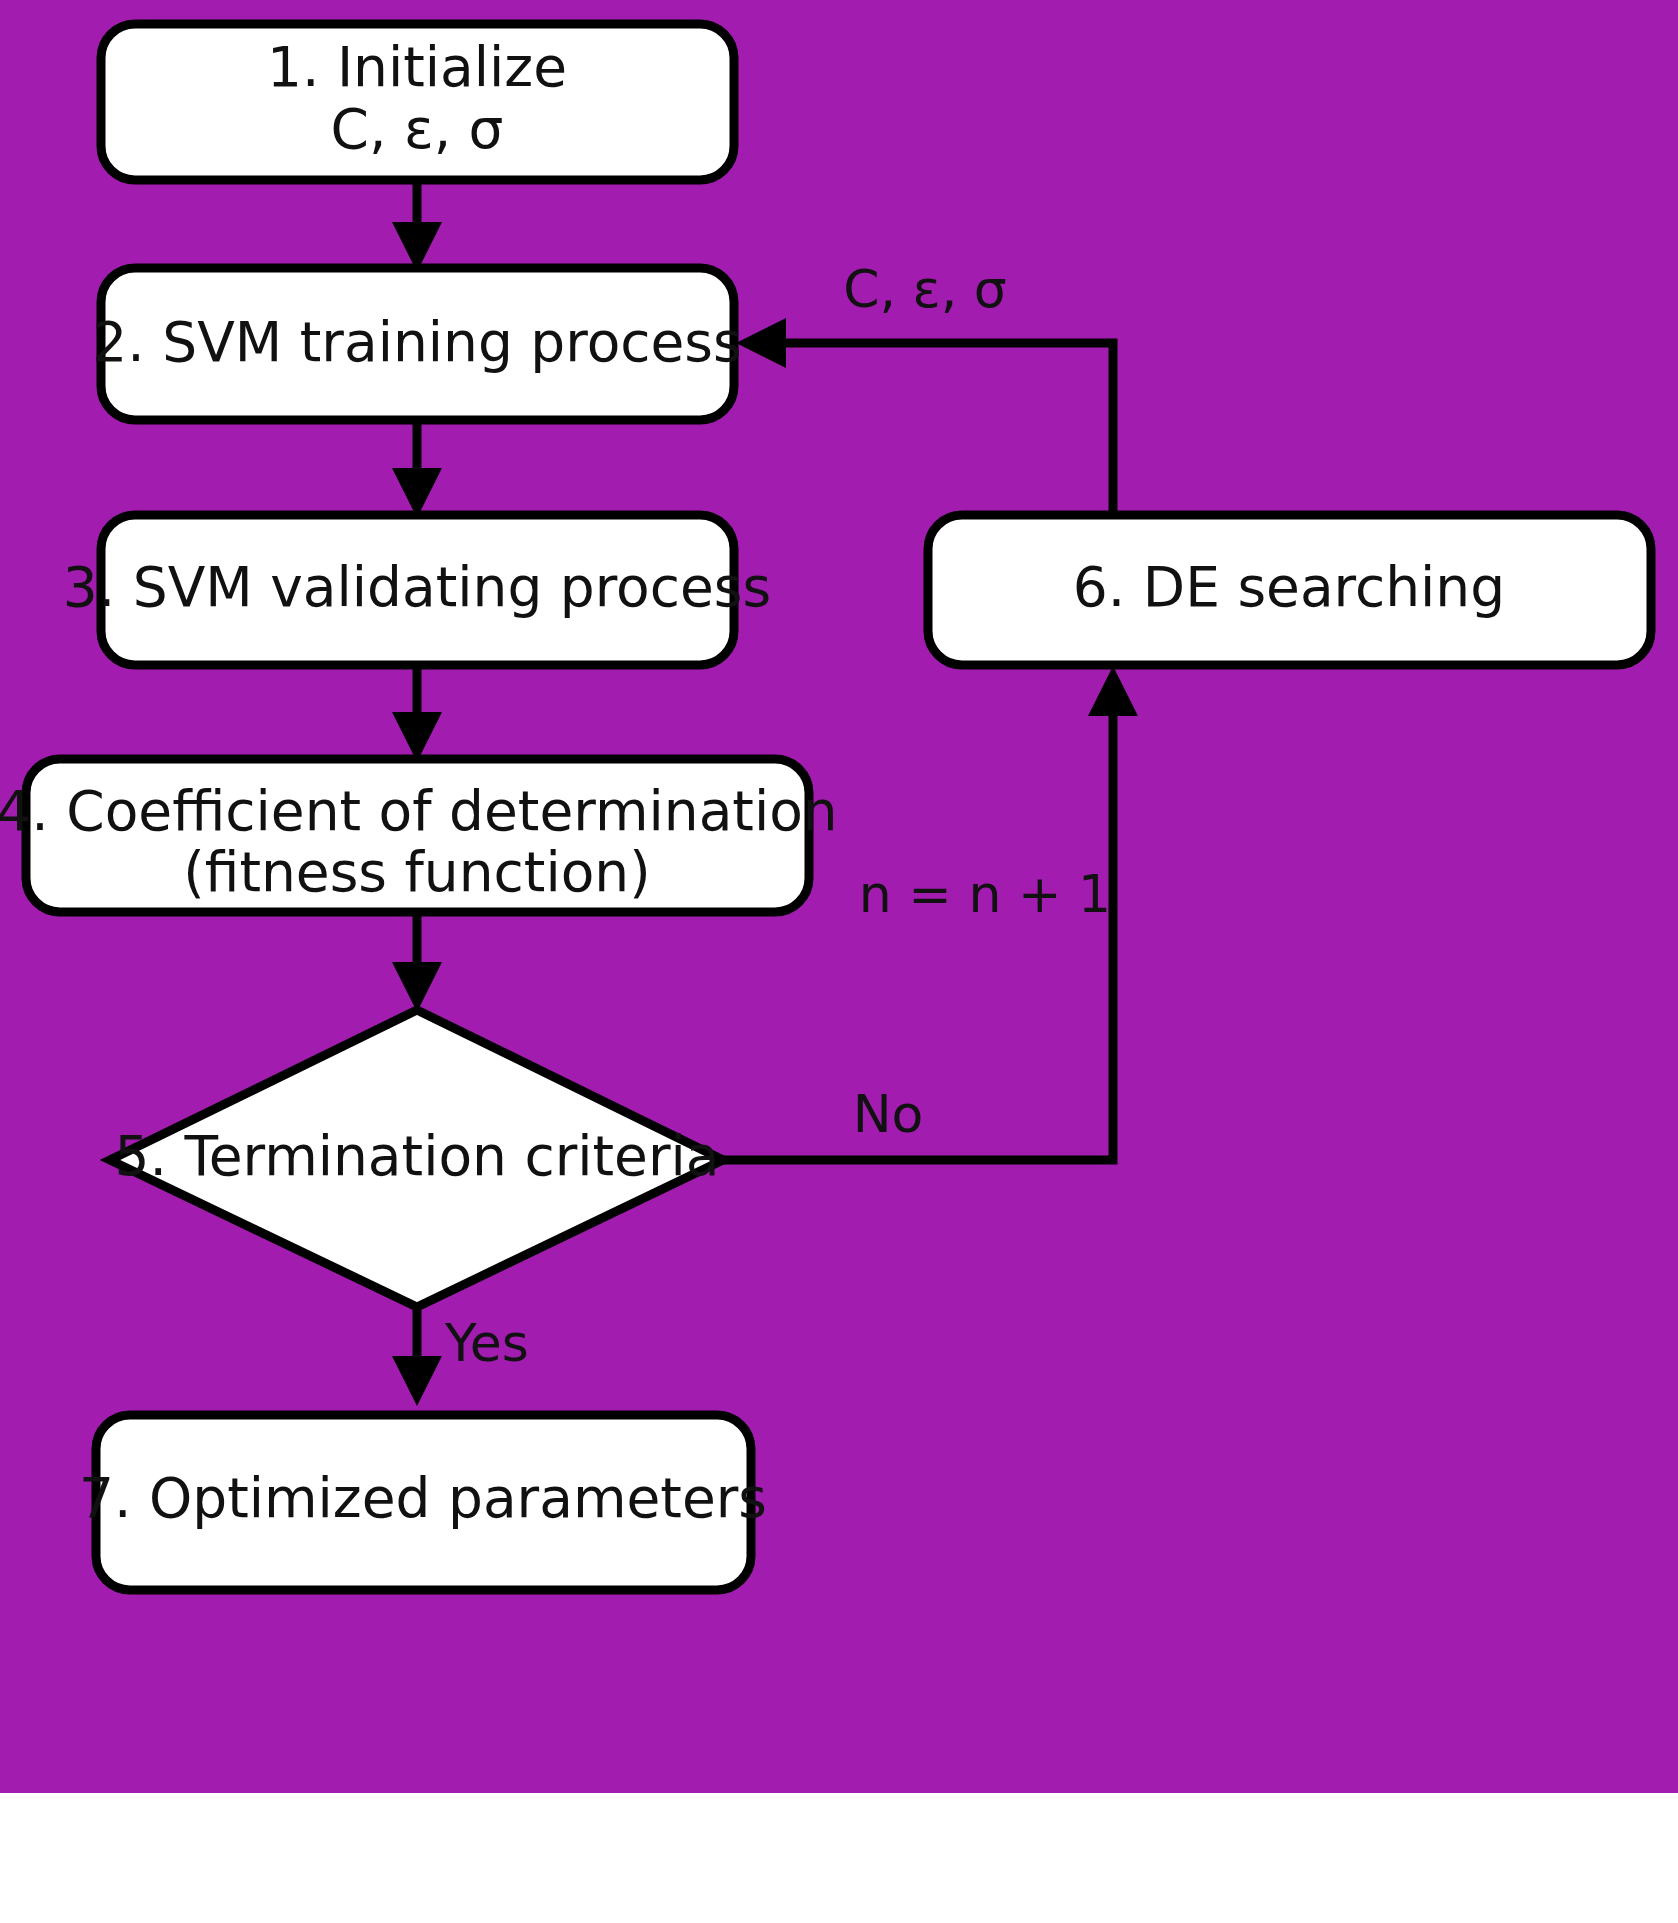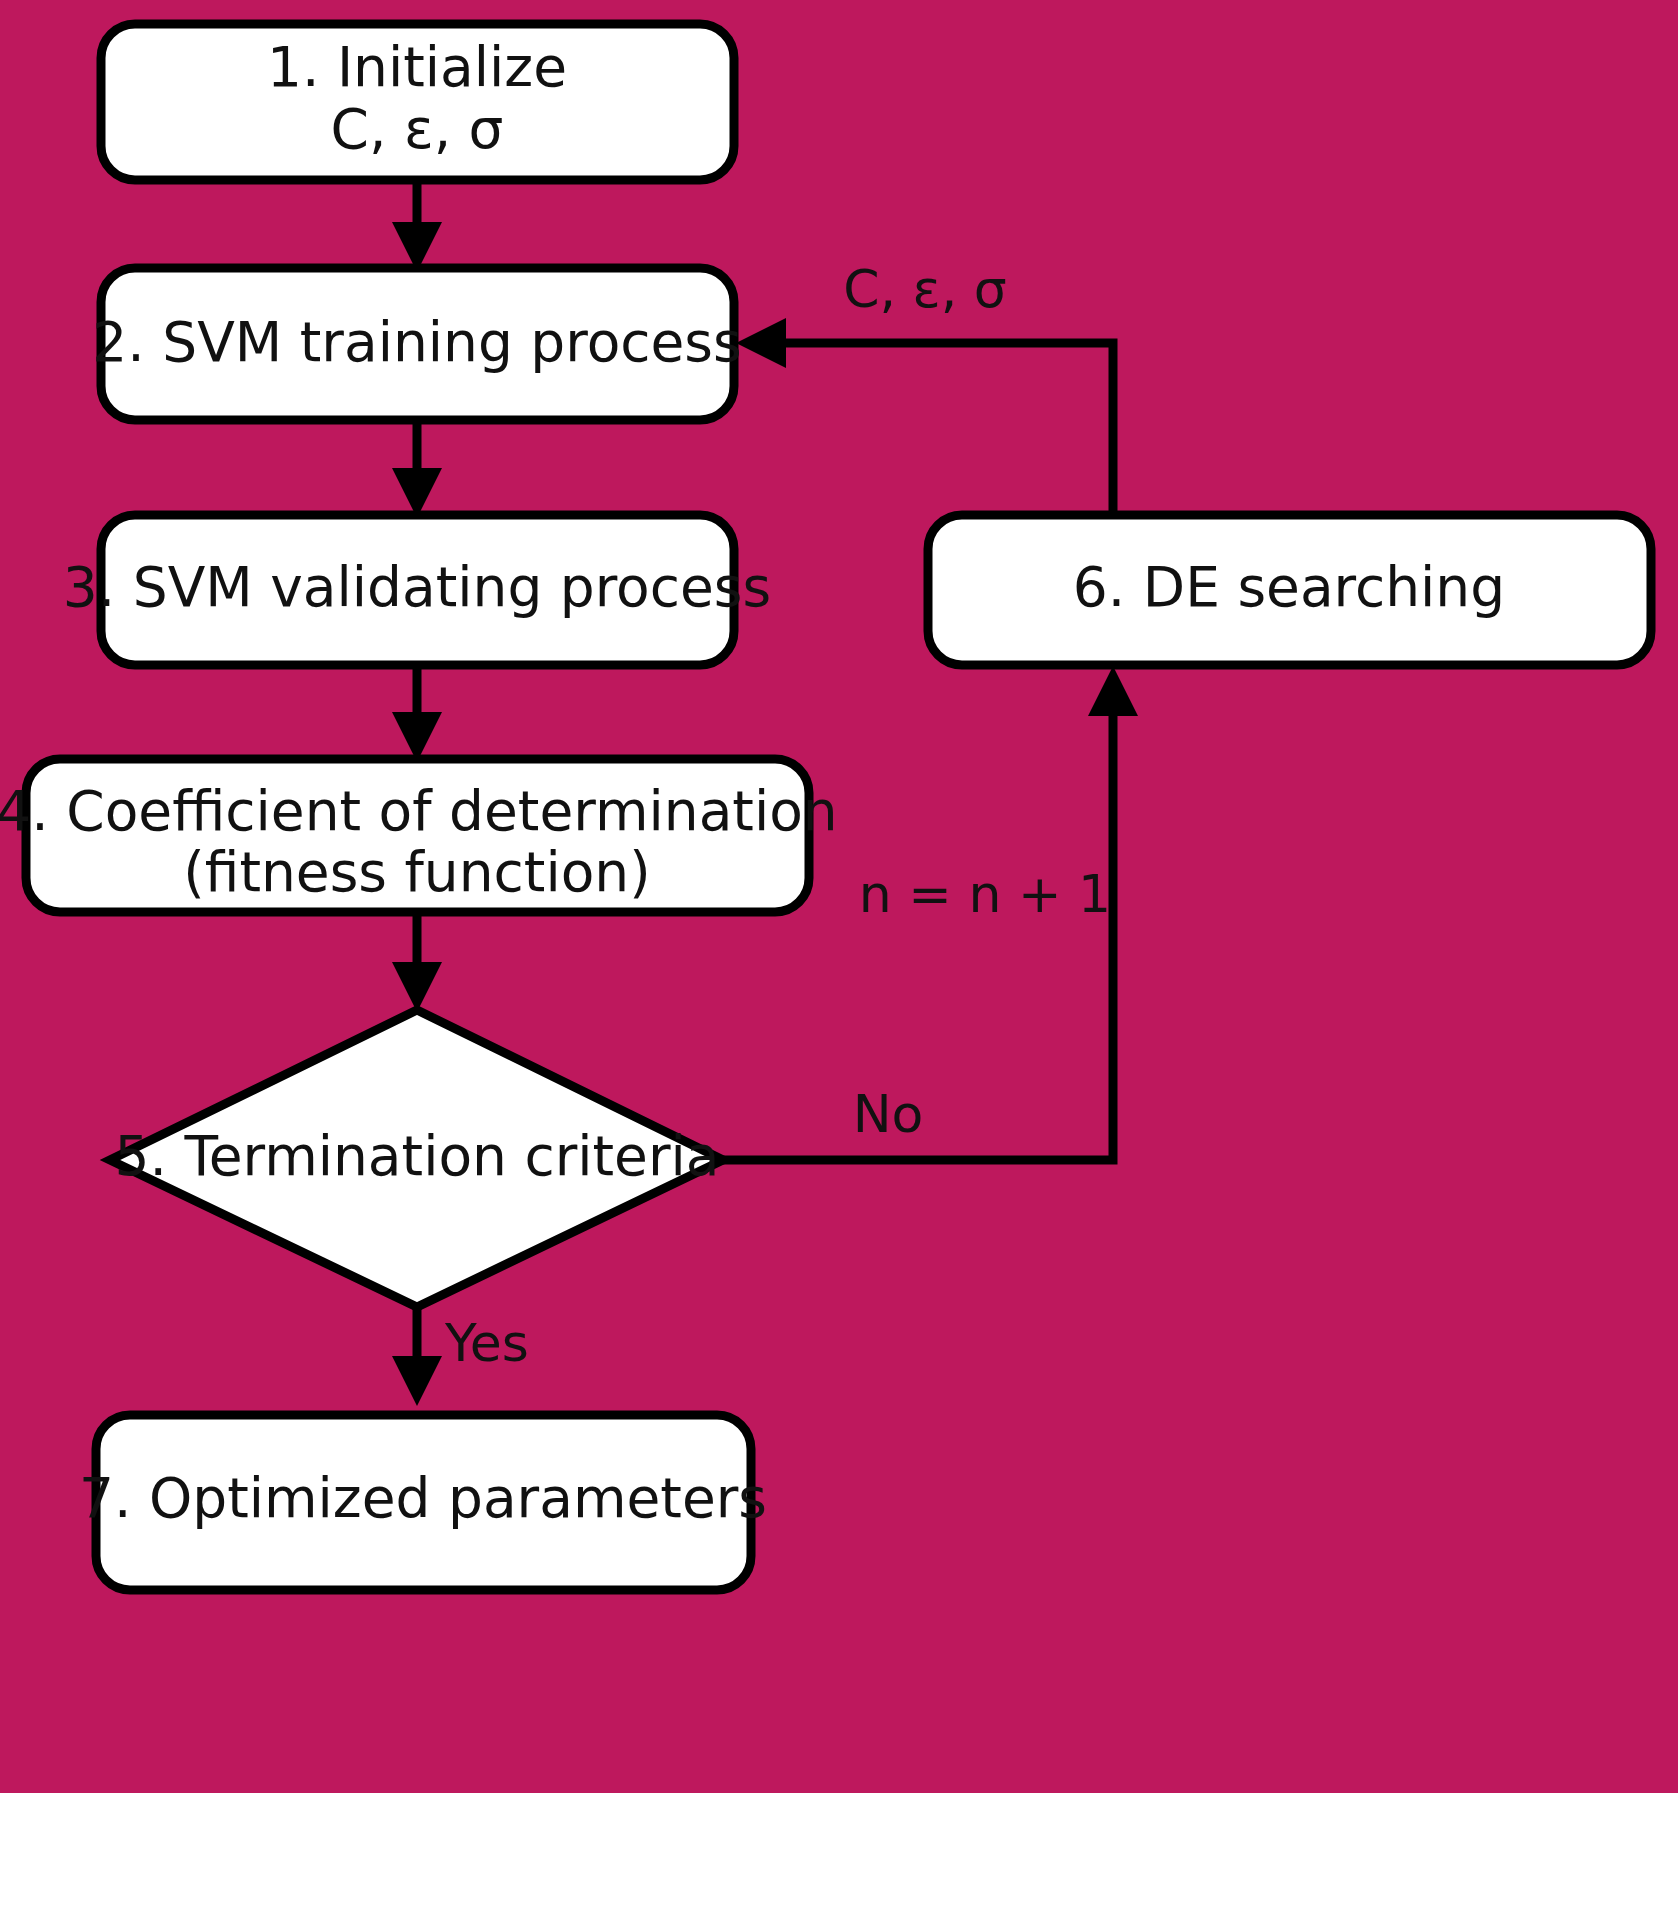--- a/index.html
+++ b/index.html
@@ -7,21 +7,21 @@
     padding: 0;
     background: #ffffff;
   }
   body {
     font-family: "DejaVu Sans", "Liberation Sans", sans-serif;
   }
   #canvas {
     position: relative;
     width: 1678px;
     height: 1793px;
-    background: #be185d;
+    background: #a21caf;
     overflow: hidden;
   }
   svg.flow {
     position: absolute;
     top: 0;
     left: 0;
     width: 1678px;
     height: 1923px;
     display: block;
   }

